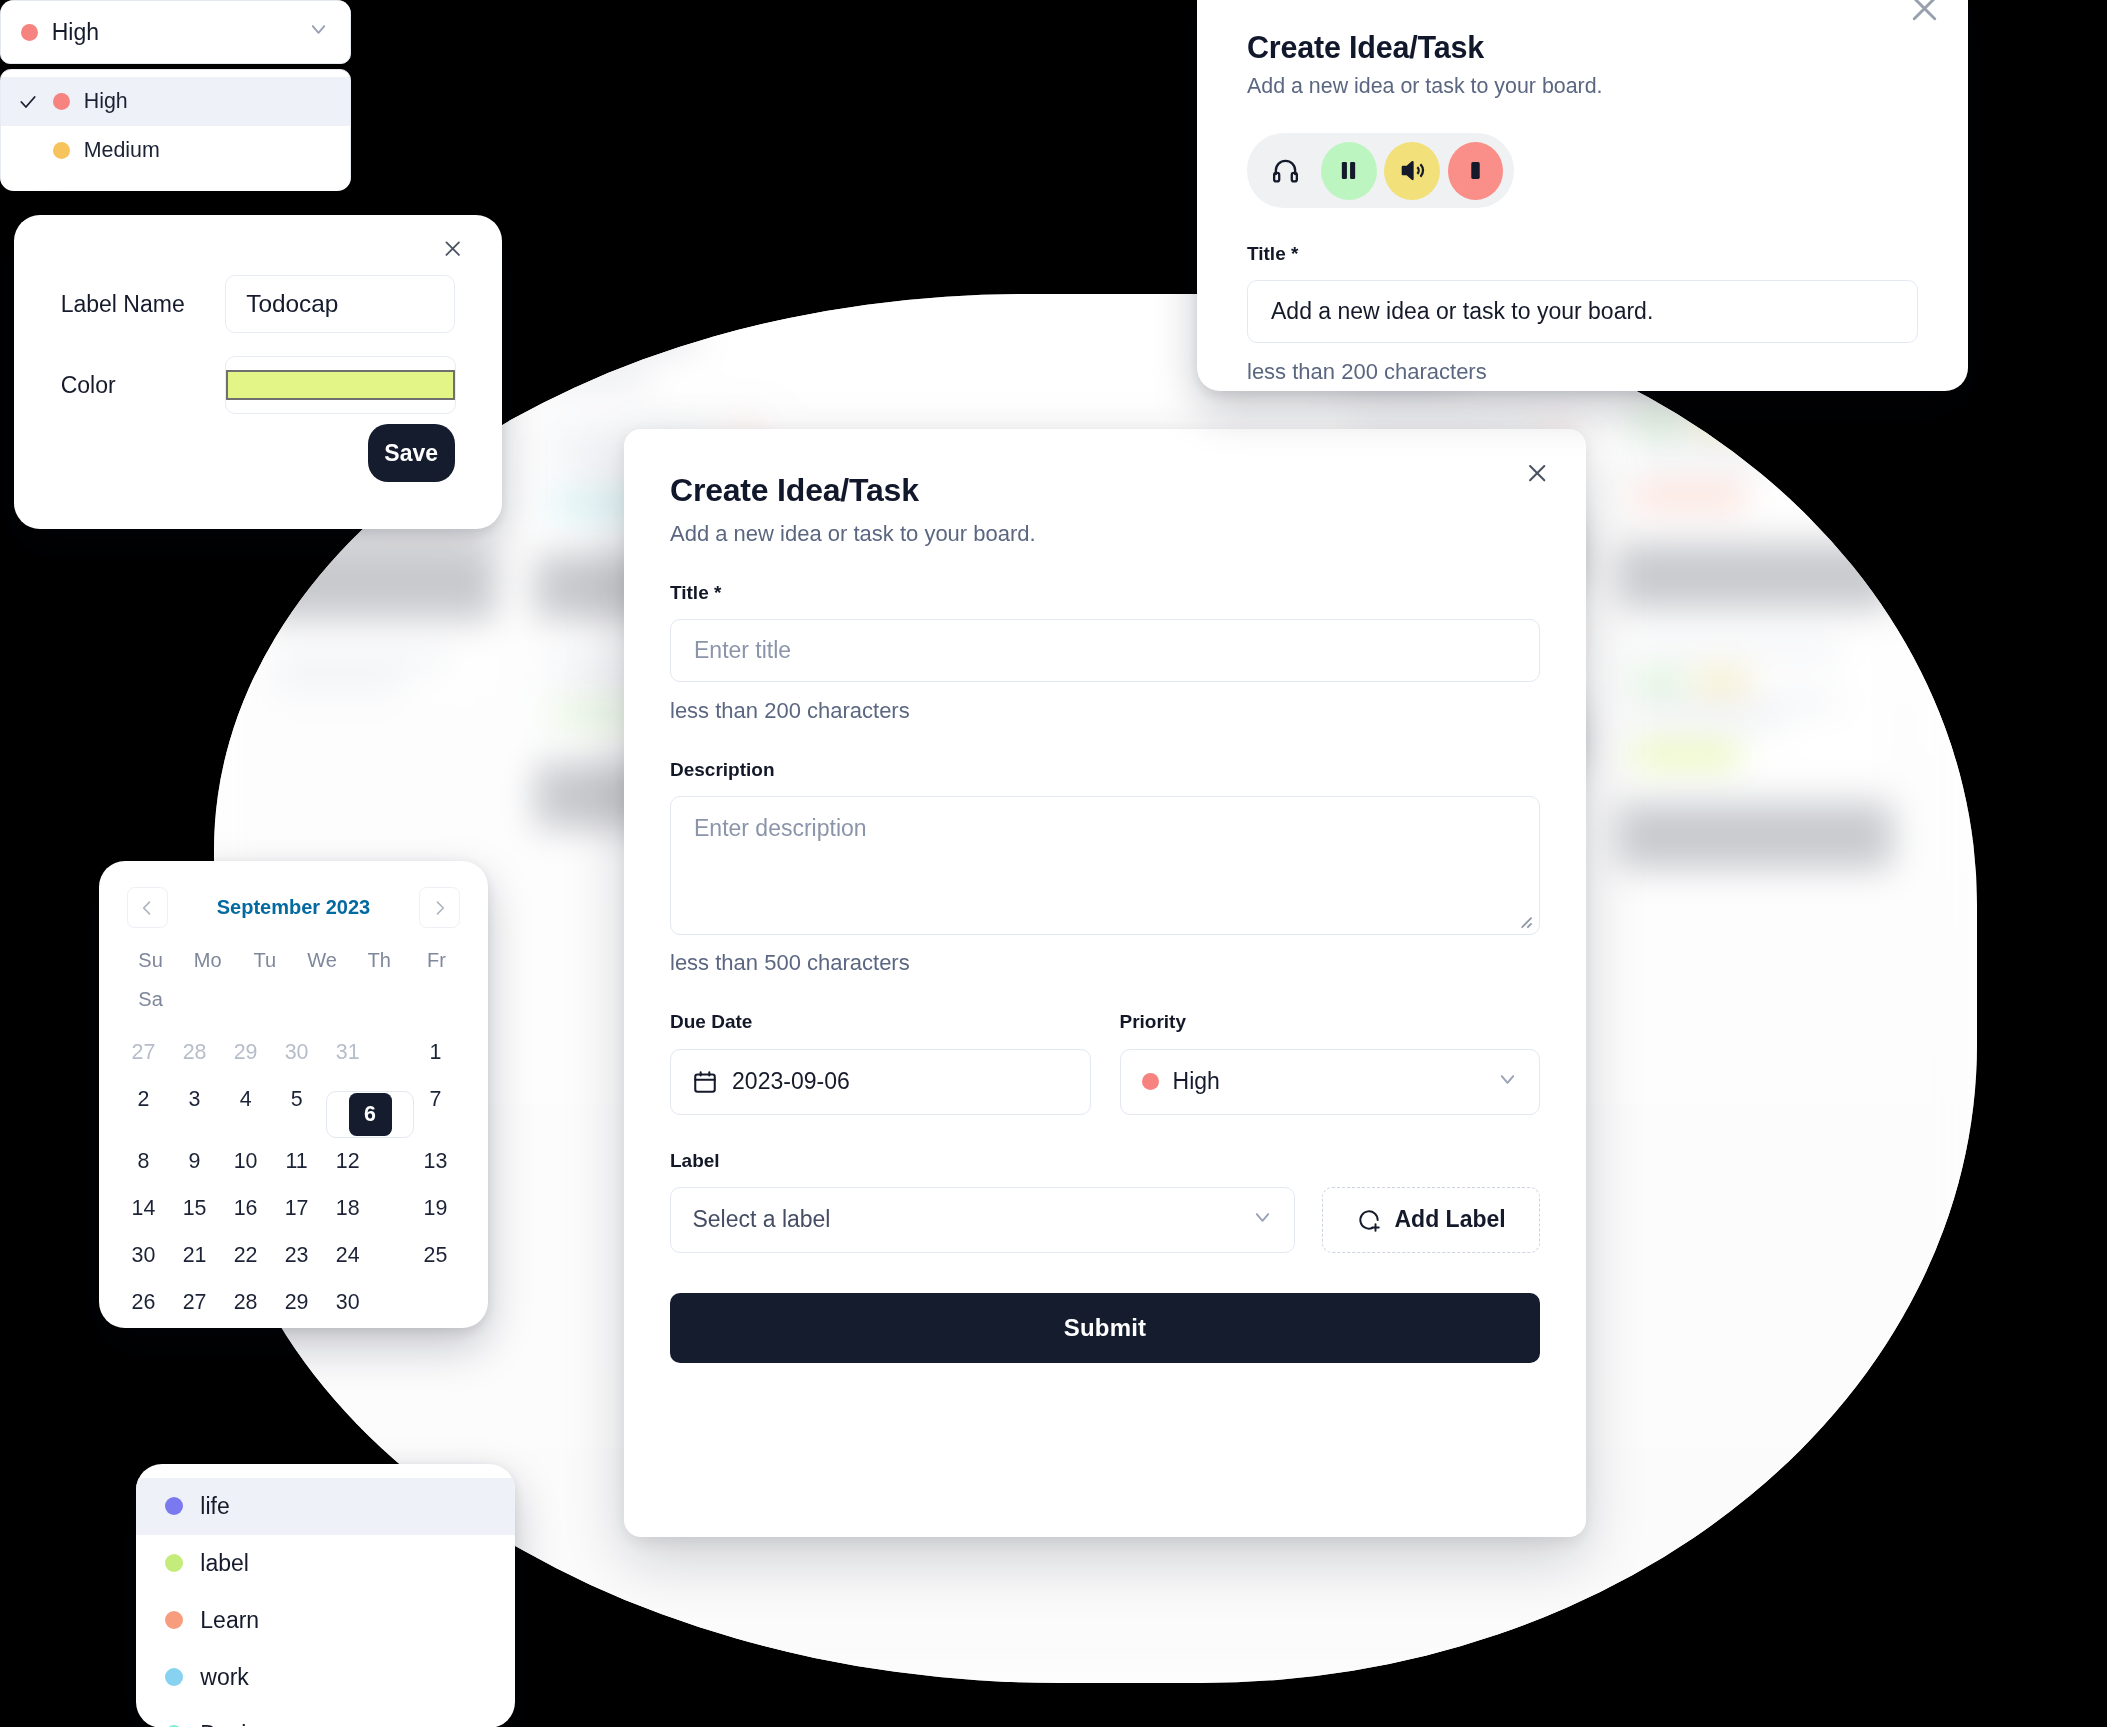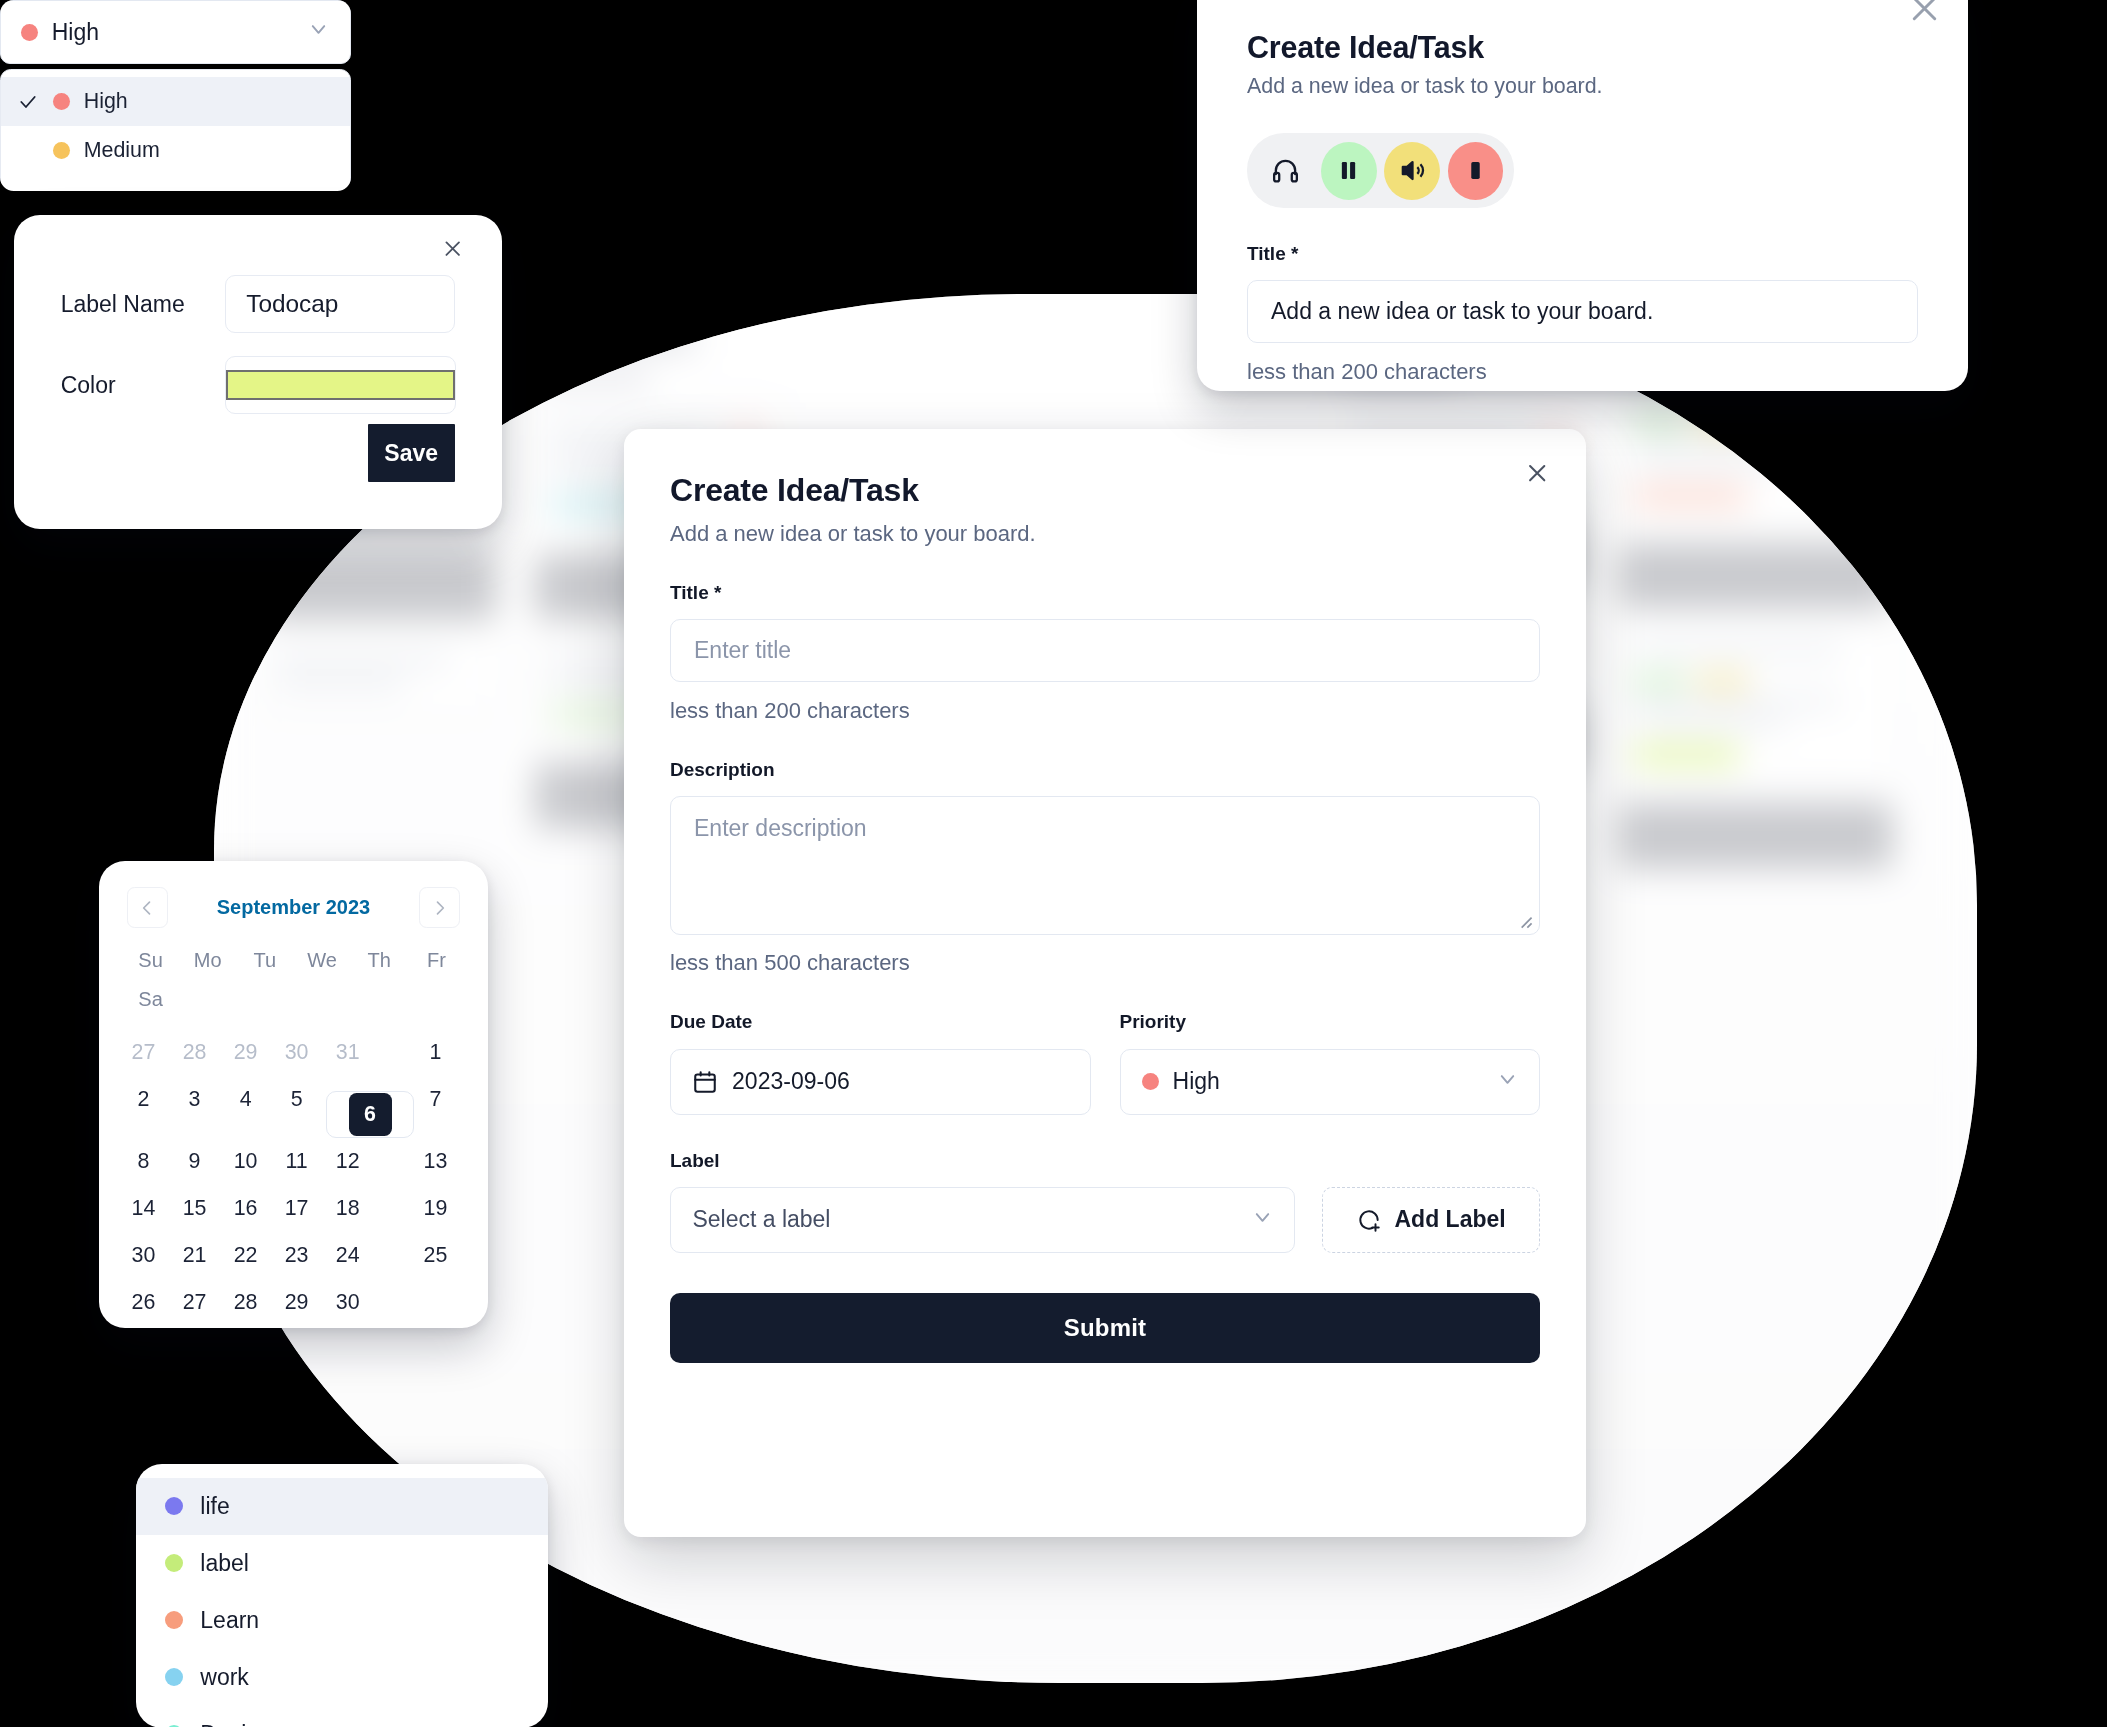--- a/index.html
+++ b/index.html
@@ -140,21 +140,21 @@
     display:flex; align-items:center; padding:0 20px; font-size:24.4px; color:#151b2c;
     background:#fff;
   }
   .color-box {
     flex:1; height:58px; border:1.2px solid #e7ebf3; border-radius:10px;
     display:flex; align-items:center; justify-content:center; background:#fff;
   }
   .swatch { width:229px; height:30.5px; border:2.3px solid #6f6f6f; }
   #save-btn {
     position:absolute; right:47px; bottom:47px;
-    width:87px; height:58px; border-radius:1px; background:#141c2e;
+    width:87px; height:58px; border-radius:20px; background:#141c2e;
     color:#fff; font-size:23px; font-weight:700;
     display:flex; align-items:center; justify-content:center; cursor:pointer;
   }
   #label-dialog .close-x { right:32px; top:17px; width:34px; height:34px; }
   #label-dialog .close-x svg { width:21.4px; height:21.4px; }
 
   
   #calendar {
     left: 99px; top: 861px; width: 389px; height: 467px;
     border-radius: 26px; padding: 26px 23px;
@@ -170,21 +170,21 @@
   .cal-day {
     display:flex; align-items:center; 
     height:47px; font-size:21.4px; color:#1c2336; cursor:pointer;
   }
   .cal-day .n { width:43px; height:43px; display:flex; align-items:center; justify-content:center; border-radius:7.6px; }
   .cal-day.muted { color:#b6bdca; }
   .cal-day.sel .n { background:#141c2e; color:#fff; font-weight:600; }
 
   
   #labels-list {
-    left: 136px; top: 1464px; width: 412px; height: 264px;
+    left: 136px; top: 1464px; width: 379px; height: 264px;
     border-radius: 26px; padding: 13.7px 0 0 0; overflow:hidden;
   }
   .lbl-item {
     display:flex; align-items:center; gap:17px; height:57px; padding:0 29px;
     font-size:23px; color:#151b2c; cursor:pointer;
   }
   .lbl-item.active { background:#eef1f7; }
   .lbl-item .dot { width:18.3px; height:18.3px; }
 
   

